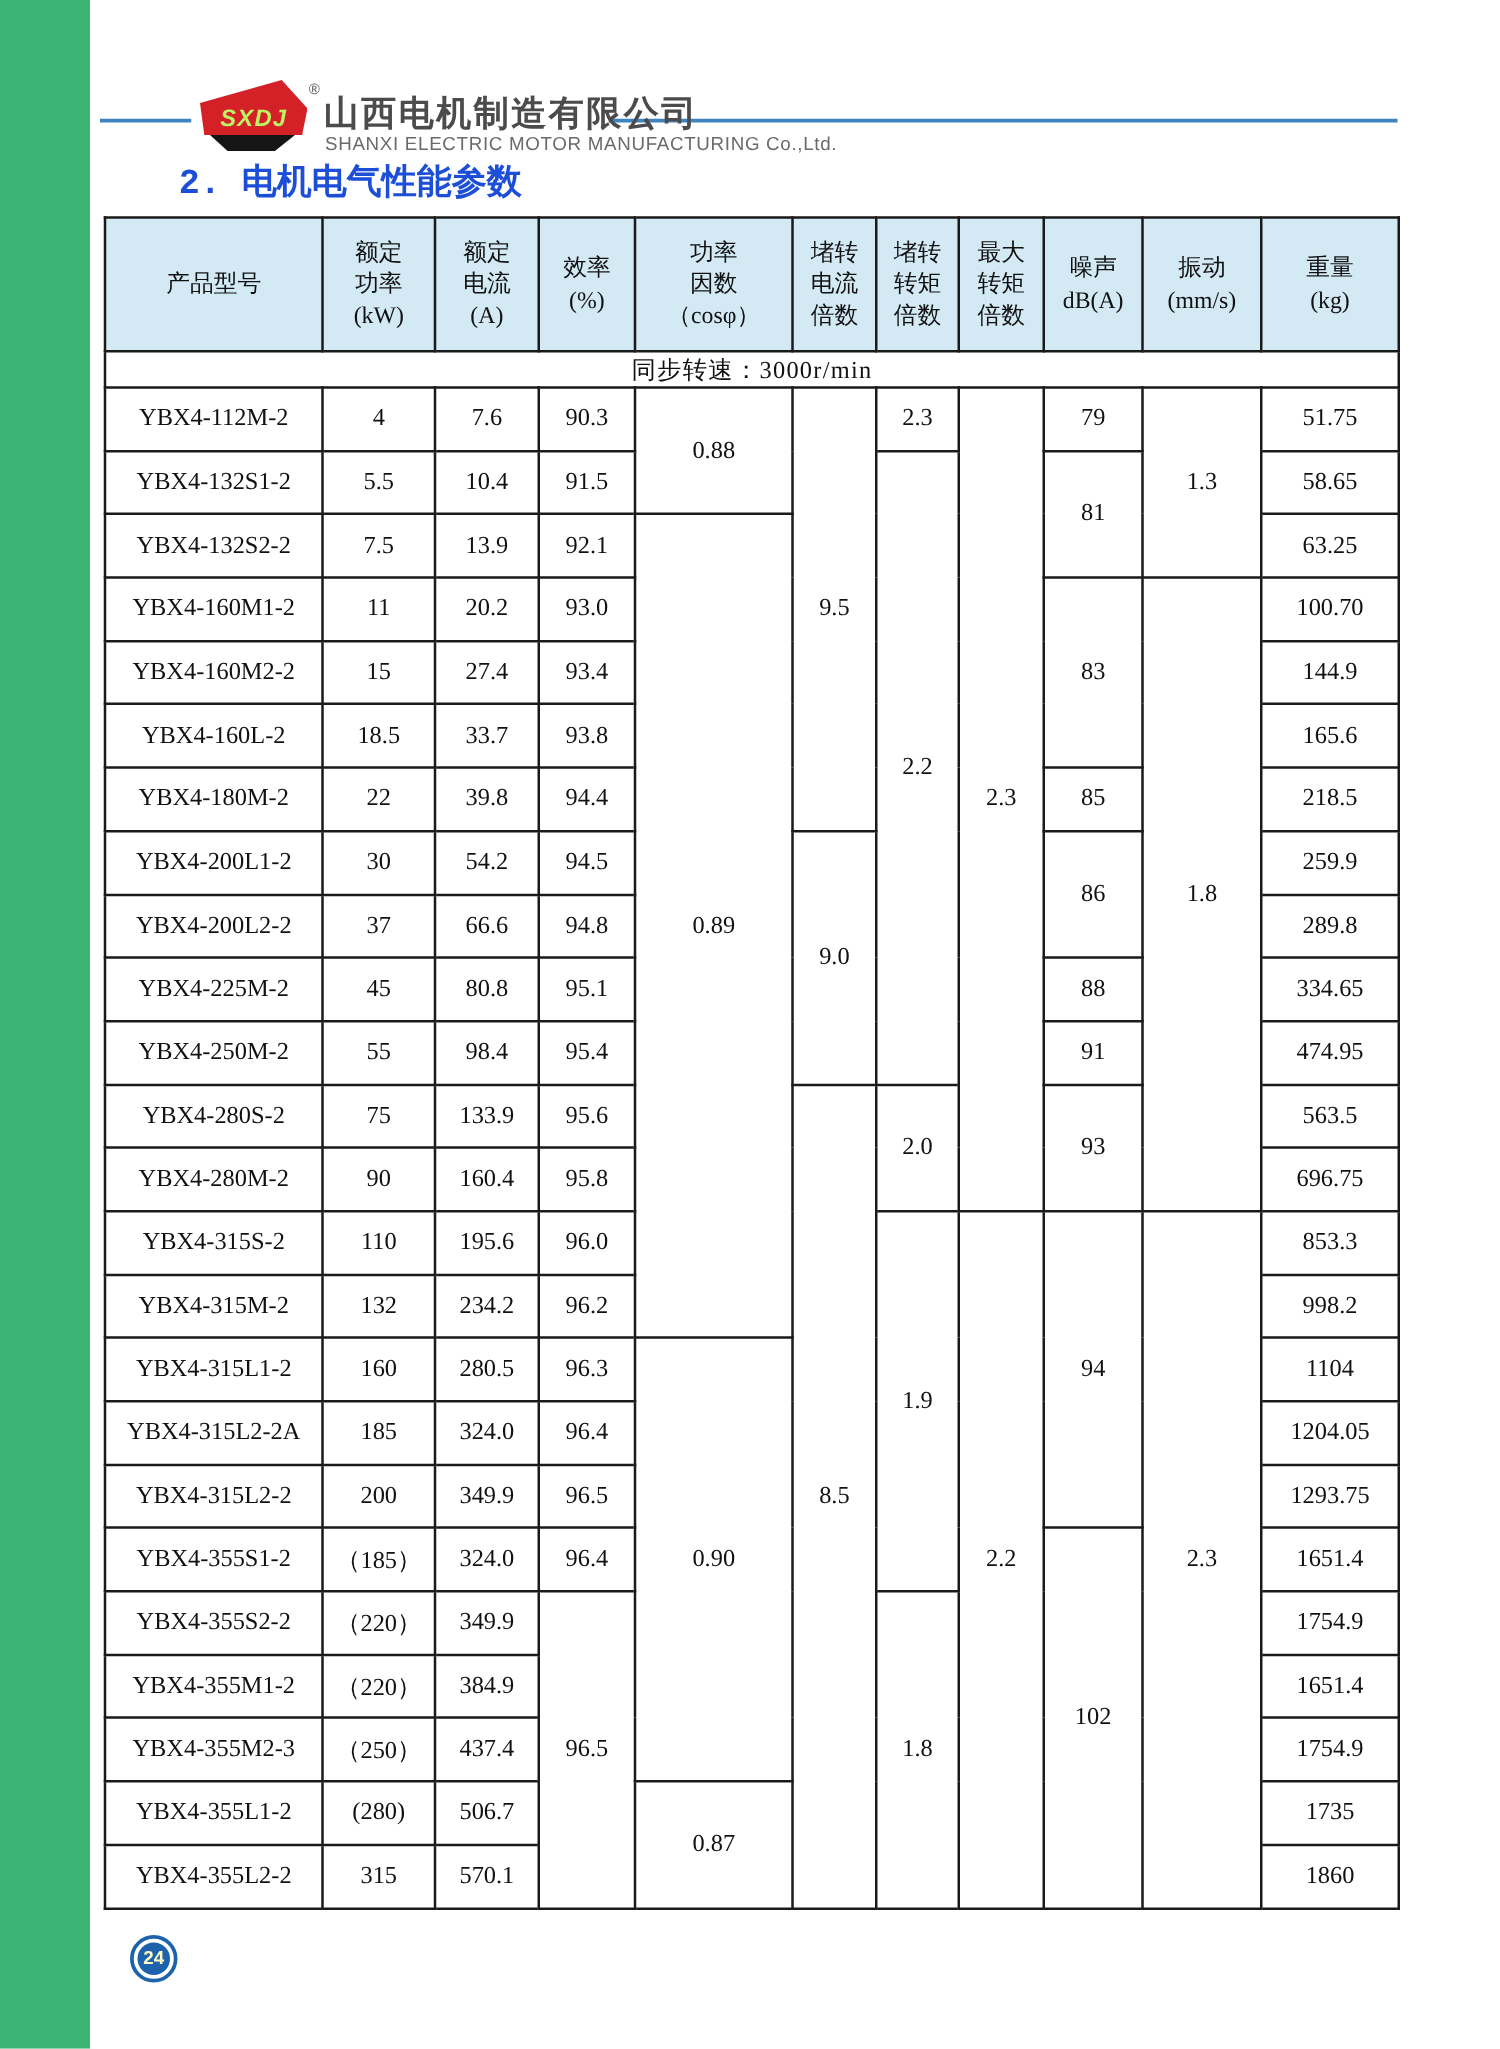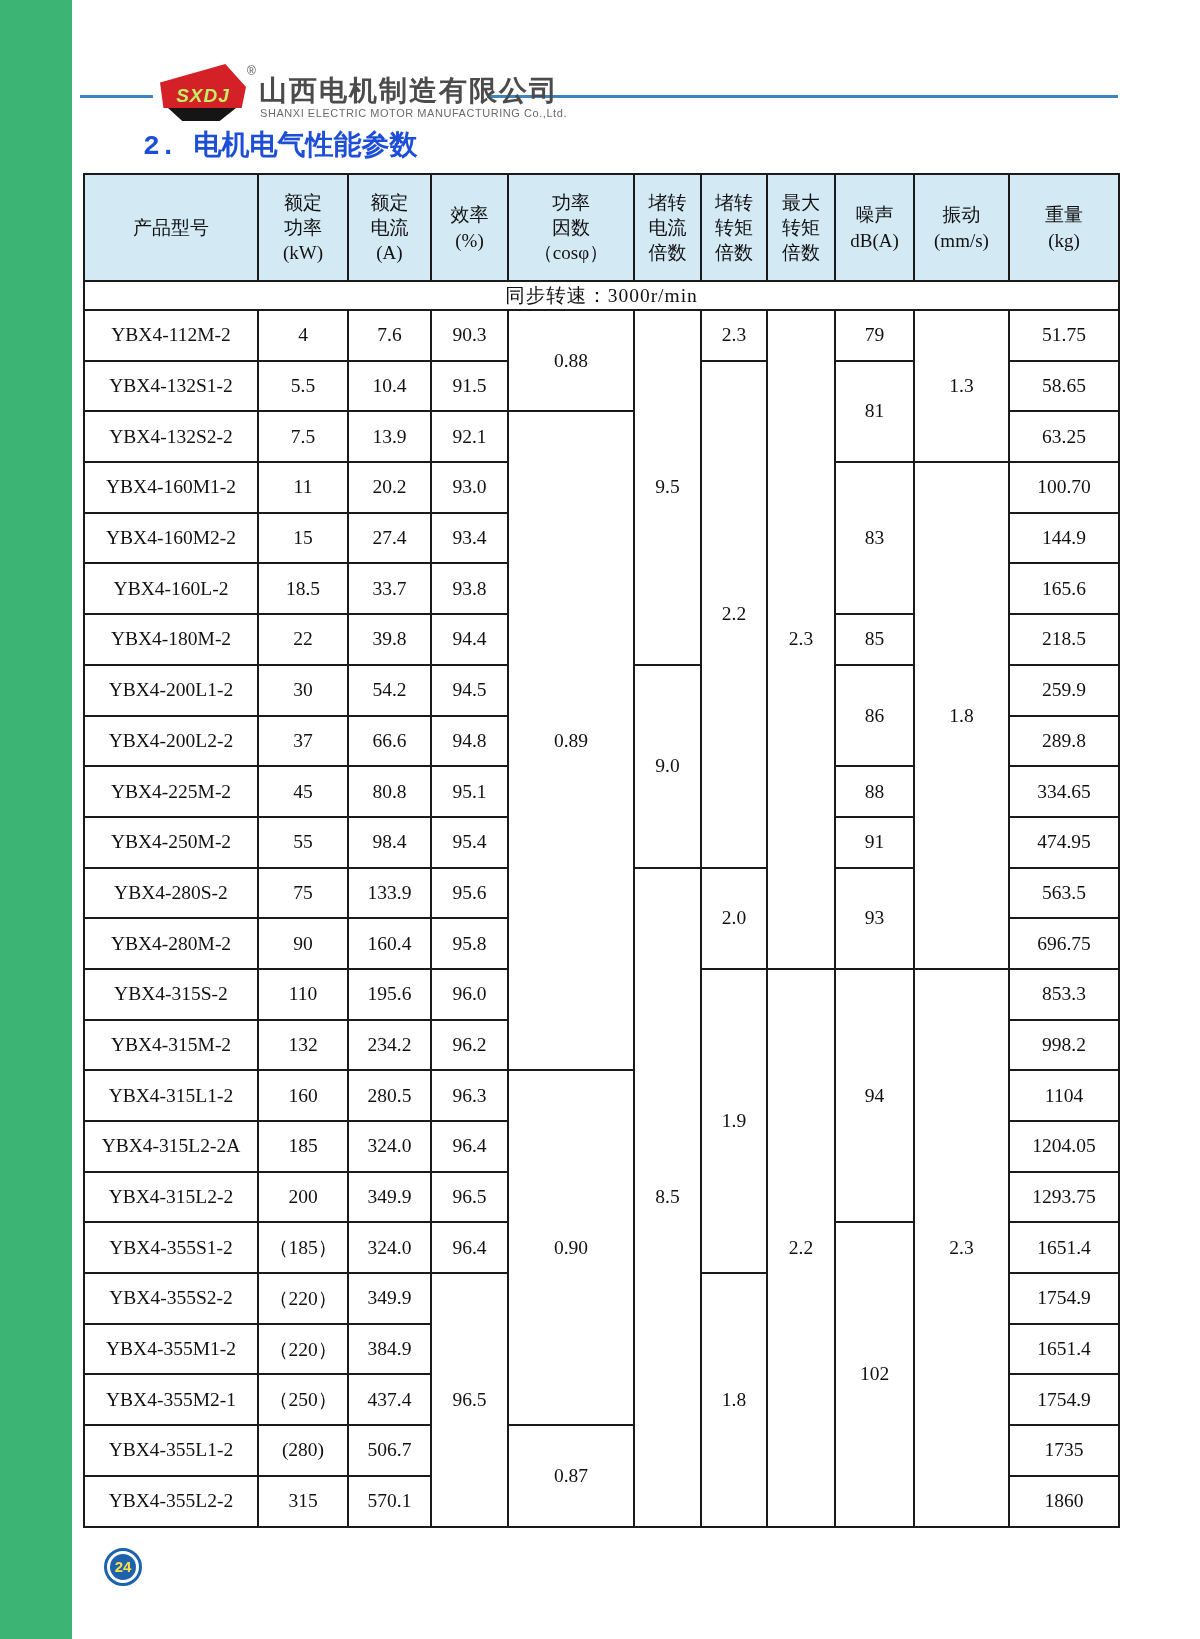--- a/index.html
+++ b/index.html
@@ -19,21 +19,21 @@
     color:#bef264;font-family:"Liberation Sans",sans-serif;font-style:italic;
     font-weight:900;font-size:19px;letter-spacing:1px;}
   .logo-black{position:absolute;left:10px;top:48px;width:68px;height:13px;background:#151515;
     clip-path:polygon(0 0,100% 0,76% 100%,21% 100%);}
   .logo-reg{position:absolute;left:247px;top:64px;font-size:12px;color:#555;
     font-family:"Liberation Sans",sans-serif;}
   .company-cn{position:absolute;left:259px;top:72px;width:420px;
     font-family:"Liberation Sans","DejaVu Sans",sans-serif;font-weight:700;
     font-size:28px;color:#4b4b4b;letter-spacing:2px;}
   .company-en{position:absolute;left:260px;top:107px;width:420px;
-    font-family:"Liberation Sans","DejaVu Sans",sans-serif;font-size:11px;
+    font-family:"Liberation Sans","DejaVu Sans",sans-serif;font-size:15px;
     color:#6a6a6a;letter-spacing:0.55px;}
   
   .page-title{position:absolute;left:143px;top:126px;
     font-family:Liberation Mono, monospace;font-weight:800;
     font-size:28px;color:#1d4ed8;}
   
   table.spec{position:absolute;left:83px;top:173px;width:1035px;
     border-collapse:collapse;table-layout:fixed;}
   table.spec th,table.spec td{
     border:2px solid #1a1a1a;text-align:center;vertical-align:middle;
@@ -43,21 +43,21 @@
     white-space:pre-line;}
   table.spec td{font-size:19.5px;background:#fff;}
   tr.hdr{height:107px;}
   tr.speed{height:27px;}
   tr.dr{height:50.7px;}
   td.speed-cell{font-size:20px;letter-spacing:1px;}
   
   .page-badge{position:absolute;left:104px;top:1548px;width:38px;height:38px;
     border-radius:50%;border:3px solid #1c63ac;background:#fff;box-sizing:border-box;}
   .page-badge .inner{position:absolute;left:3px;top:3px;width:26px;height:26px;
-    border-radius:50%;background:#1c63ac;color:#fde047;
+    border-radius:50%;background:#1c63ac;color:#fef9c3;
     font-family:"Liberation Sans",sans-serif;font-weight:700;font-size:15px;
     line-height:26px;text-align:center;}
 </style>
 </head>
 <body>
 
 <div class="green-bar"></div>
 
 <div class="rule rule-left"></div>
 <div class="rule rule-right"></div>
@@ -288,21 +288,21 @@
     <td rowspan="5">1.8</td>
     <td>1754.9</td>
   </tr>
   <tr class="dr">
     <td>YBX4-355M1-2</td>
     <td>（220）</td>
     <td>384.9</td>
     <td>1651.4</td>
   </tr>
   <tr class="dr">
-    <td>YBX4-355M2-1</td>
+    <td>YBX4-355M2-3</td>
     <td>（250）</td>
     <td>437.4</td>
     <td>1754.9</td>
   </tr>
   <tr class="dr">
     <td>YBX4-355L1-2</td>
     <td>(280)</td>
     <td>506.7</td>
     <td rowspan="2">0.87</td>
     <td>1735</td>

